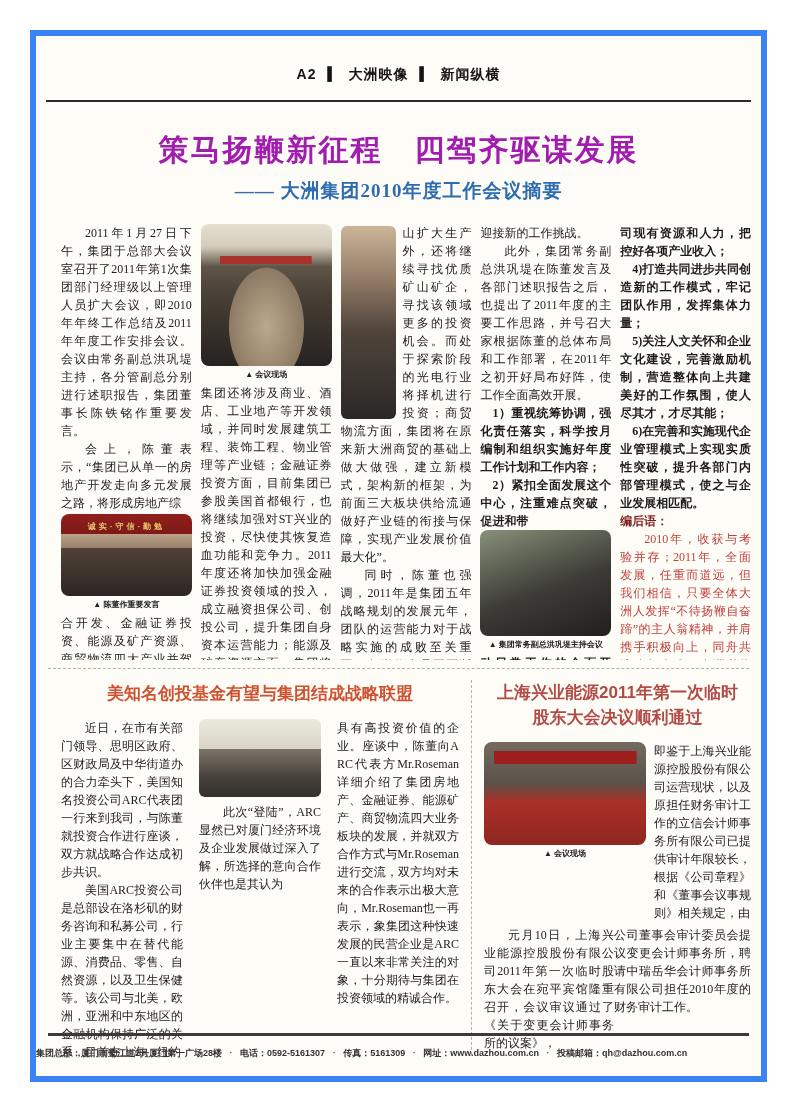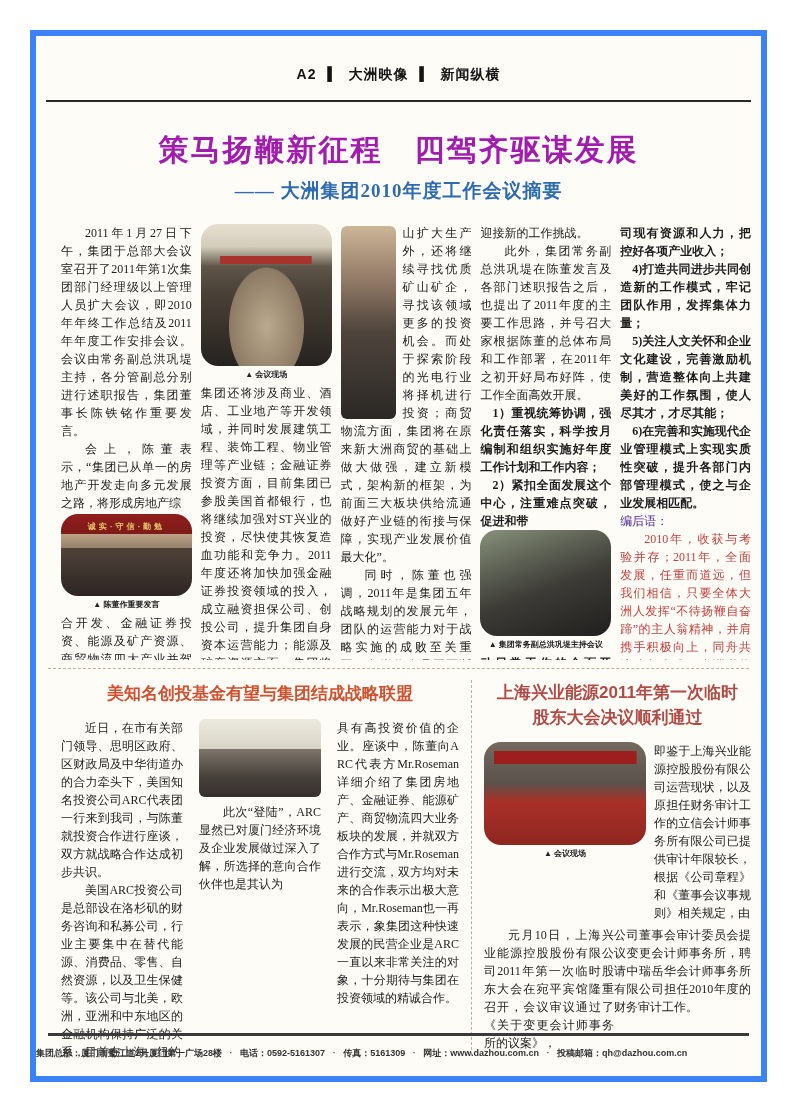--- a/index.html
+++ b/index.html
@@ -23,25 +23,25 @@
 
   
   .body-cols{position:absolute;top:188px;left:25px;width:690px;height:436px;
              display:flex;gap:9px;}
   .acol{width:131px;height:436px;overflow:hidden;font-size:12px;line-height:18px;
         text-align:justify;word-break:break-all;}
   .acol p{margin:0;}
   .ind{text-indent:2em;}
   .ind1{text-indent:1em;}
   .bold{font-weight:bold;}
-  .note-label{color:#4c1d95;font-weight:normal;}
+  .note-label{color:#7f1d1d;font-weight:bold;}
   .note{color:#c2413d;}
 
   figure{margin:0;}
-  .photo{border-radius:17px;width:100%;}
+  .photo{border-radius:8px;width:100%;}
   .cap{font-size:8px;font-weight:bold;color:#222;text-align:center;line-height:11px;
        margin:3px 0 4px;font-family:"Liberation Sans",sans-serif;}
 
   .ph1{position:relative;height:82px;margin-top:2px;
        background:linear-gradient(180deg,#8f1f1c 0%,#7e1a18 24%,#bda389 24%,#95806a 42%,#4f4239 42%,#2c2522 100%);}
   .ph1-banner{position:absolute;top:4px;left:0;right:0;text-align:center;color:#e9c86a;
        font-size:8px;letter-spacing:3px;font-weight:bold;}
   .ph2{height:142px;
        background:linear-gradient(#a8332c,#a8332c) no-repeat 50% 24% / 70% 8px,
        radial-gradient(ellipse at 50% 72%,#baa98d 0%,#8c7a64 40%,rgba(0,0,0,0) 41%),

